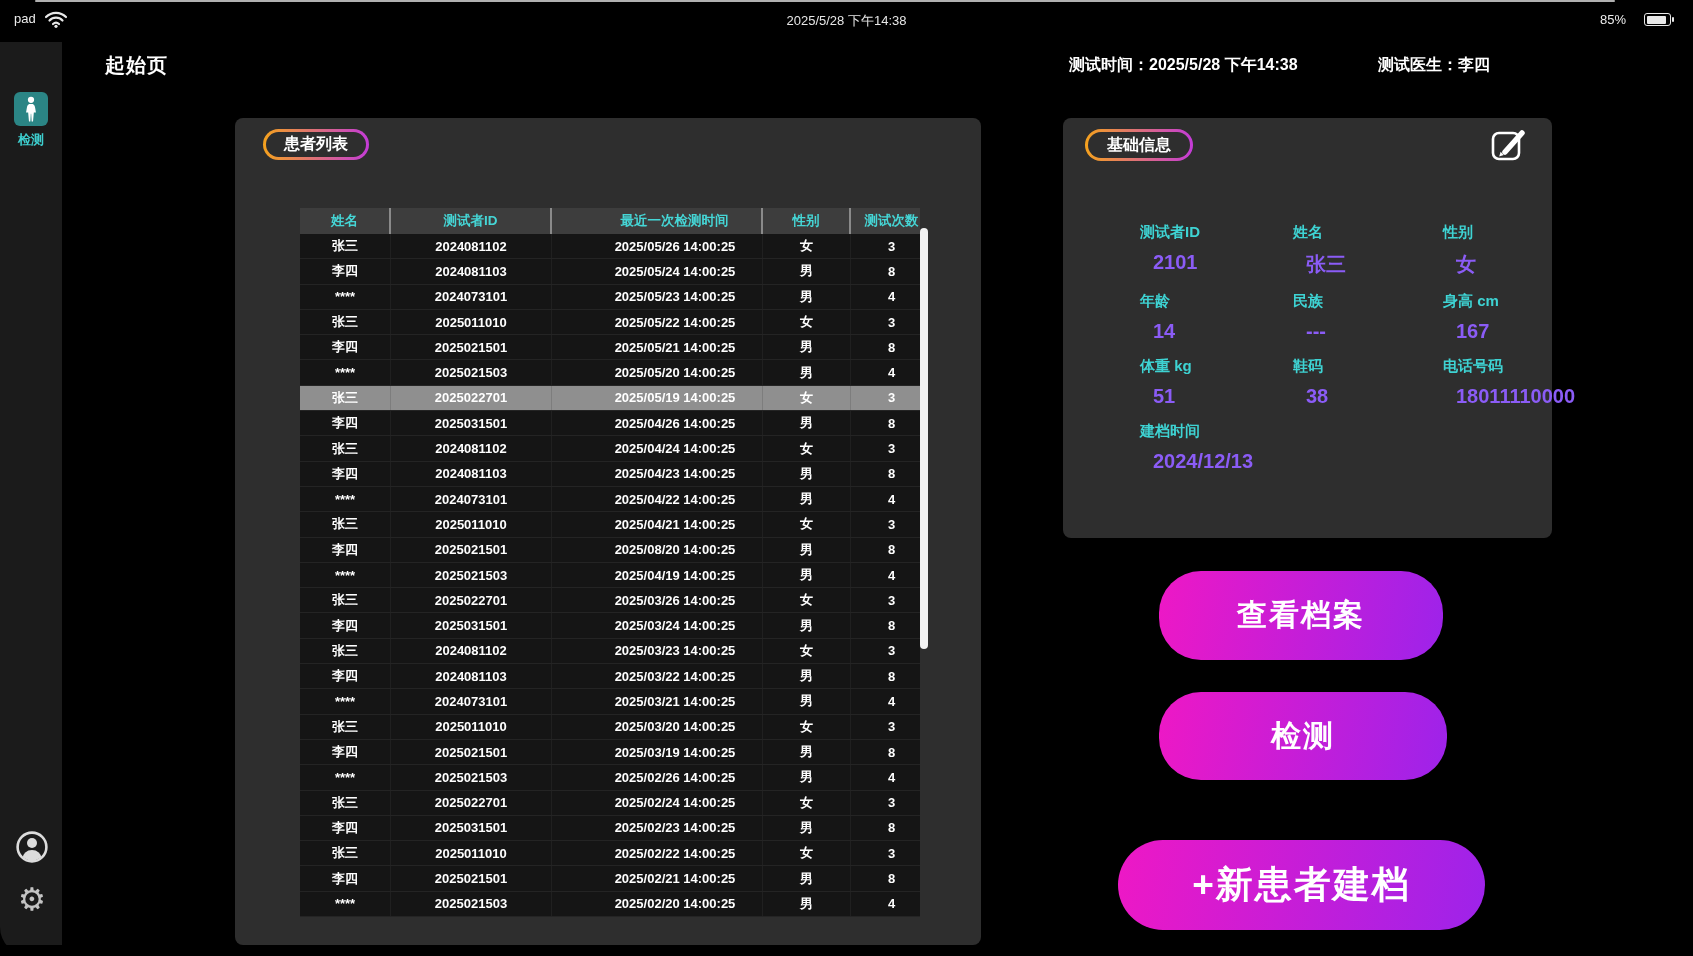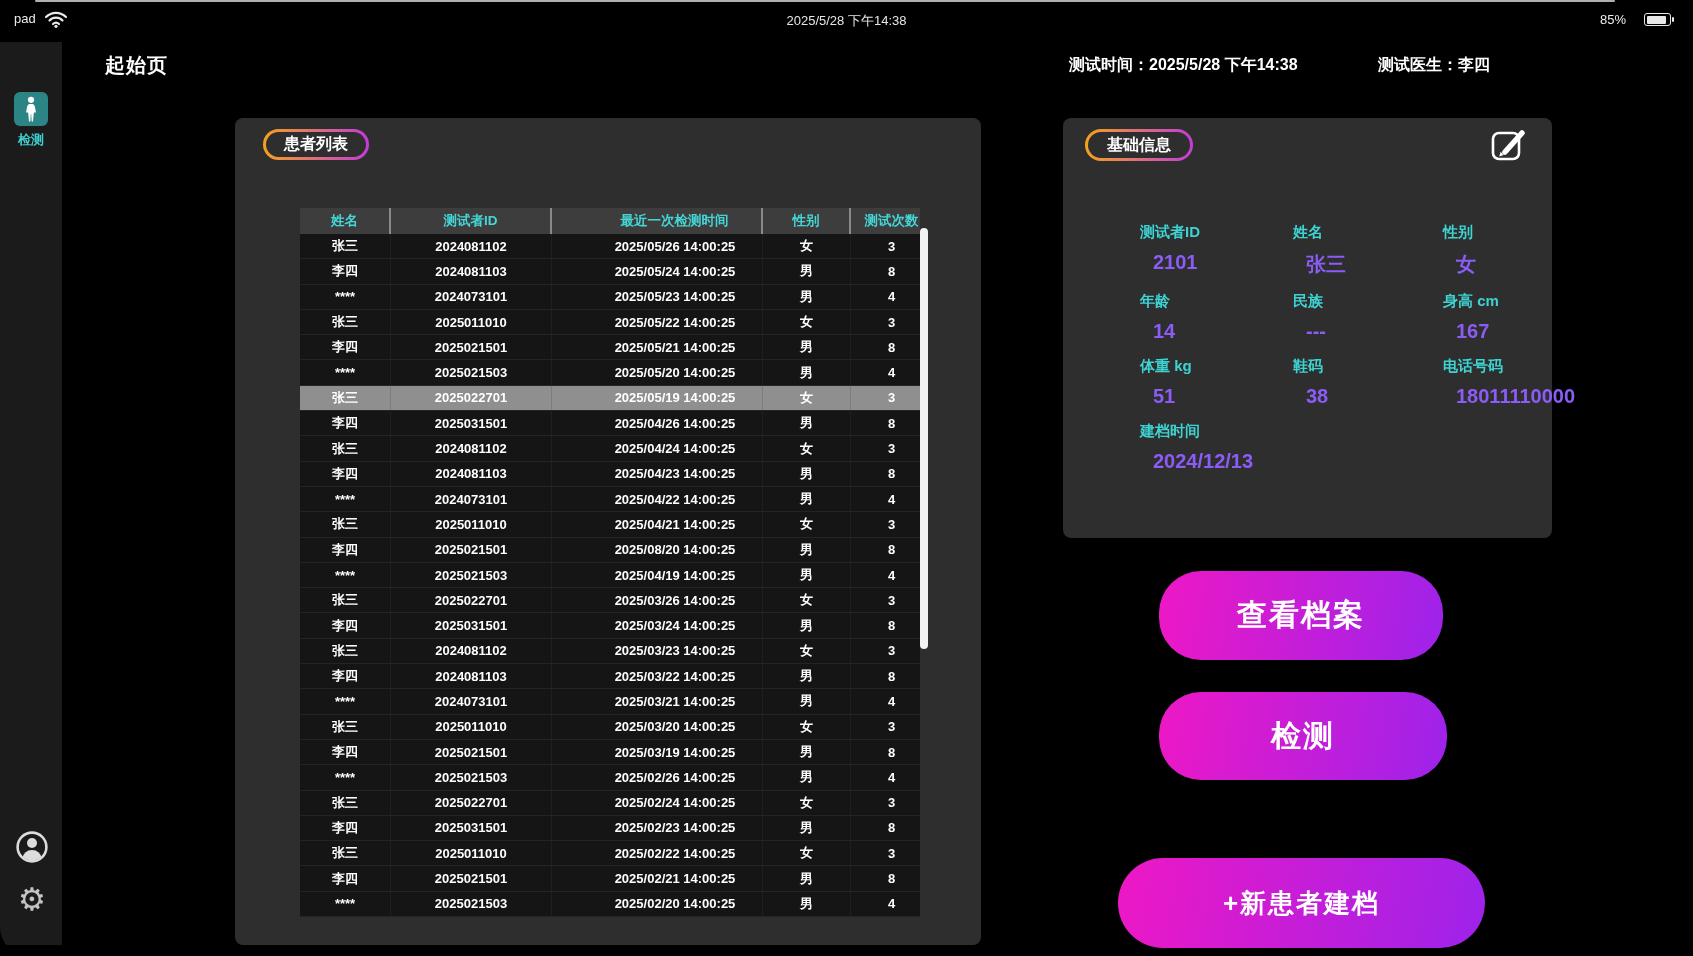--- a/index.html
+++ b/index.html
@@ -73,21 +73,21 @@
   .edit-btn{left:1489px;top:124px;width:42px;height:40px;cursor:pointer;}
   .info-grid{left:1140px;top:223px;width:400px;display:grid;grid-template-columns:153px 150px 1fr;row-gap:14px;}
   .field .flabel{color:#3ed3d3;font-size:15px;font-weight:700;}
   .field .fvalue{color:#8b5cf6;font-size:20px;font-weight:700;margin:9px 0 0 13px;}
 
   
   .gbtn{background:linear-gradient(100deg,#ee18c5,#9d23ea);border:none;color:#fff;font-weight:700;
     font-family:inherit;cursor:pointer;display:flex;align-items:center;justify-content:center;letter-spacing:2px;}
   .btn-archive{left:1159px;top:571px;width:284px;height:89px;border-radius:42px;font-size:30px;}
   .btn-detect{left:1159px;top:692px;width:288px;height:88px;border-radius:42px;font-size:30px;}
-  .btn-new{left:1118px;top:858px;width:367px;height:90px;border-radius:45px;font-size:26px;}
+  .btn-new{left:1118px;top:840px;width:367px;height:90px;border-radius:45px;font-size:37px;}
 </style>
 </head>
 <body>
 
 <div id="screen">
 
   <div class="abs topline"></div>
   <div class="abs statusbar">
     <div class="abs carrier">pad</div>
     <div class="abs wifi">

